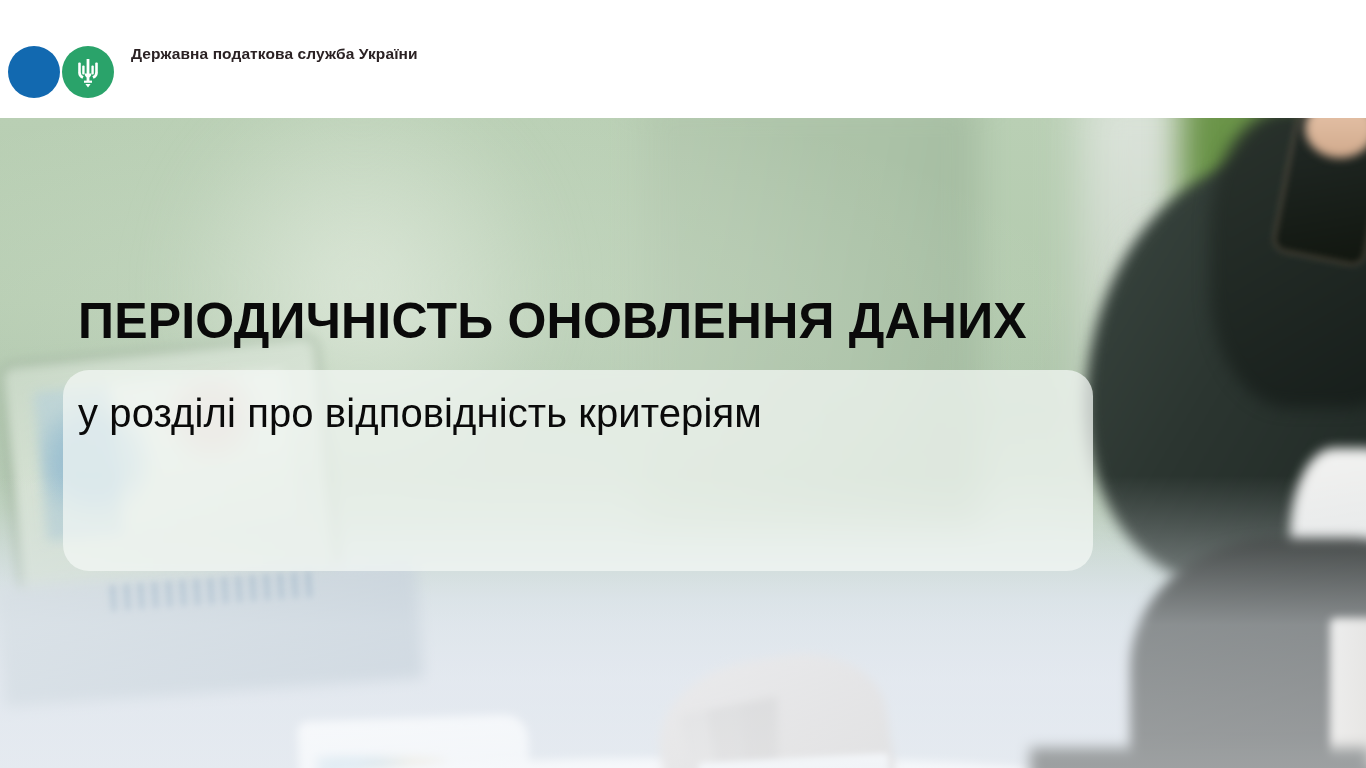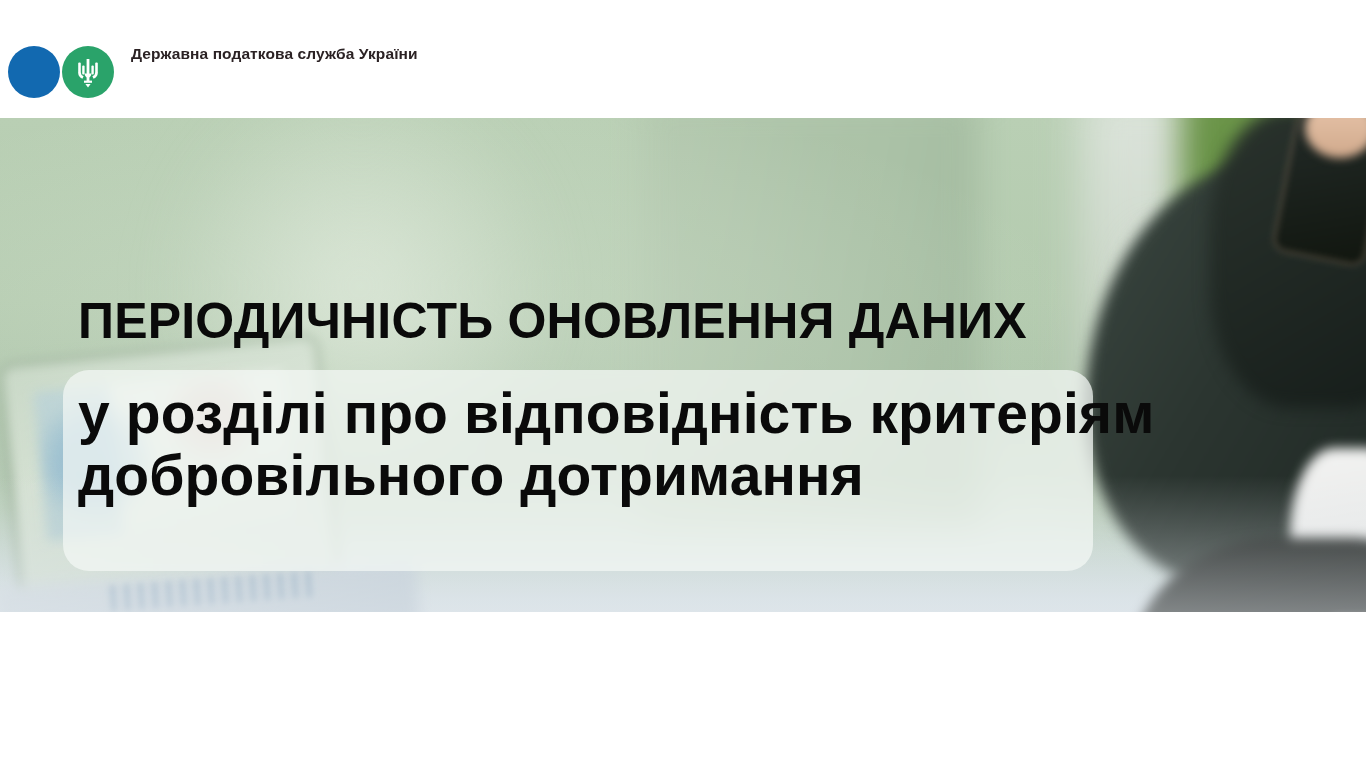--- a/index.html
+++ b/index.html
@@ -1,20 +1,20 @@
 <!DOCTYPE html>
 <html lang="uk"><head>
 <meta charset="utf-8">
 <title>ПЕРІОДИЧНІСТЬ ОНОВЛЕННЯ ДАНИХ</title>
 <style>
   * { margin:0; padding:0; box-sizing:border-box; }
   html,body { width:1366px; height:768px; overflow:hidden; background:#fff; }
   body { font-family:"Liberation Sans","DejaVu Sans",sans-serif; }
 
-  .poster { position:relative; width:1366px; height:612px; overflow:hidden; }
+  .poster { position:relative; width:1366px; height:768px; overflow:hidden; }
 
   
   .photo { position:absolute; left:0; top:118px; width:1366px; height:650px; overflow:hidden; }
 
   
   .bg-base {
     position:absolute; inset:0;
     background:
       linear-gradient(180deg,#b9cfb4 0%,#b4cbaf 28%,#aec5ab 45%,#b9cdb9 60%,#cdd8dc 74%,#d3dae4 86%,#ccd5e0 100%);
   }
@@ -232,21 +232,21 @@
   
   .subtitle-panel {
     position:absolute; left:63px; top:370px; width:1030px; height:201px;
     background:rgba(244,248,245,.72);
     border-radius:26px;
     z-index:14;
     backdrop-filter:blur(3px);
   }
   .subtitle-text {
     position:absolute; left:78px; top:382px; width:1010px; z-index:15;
-    font-size:57px; font-weight:700; color:#0a0a0a;
+    font-size:40px; font-weight:400; color:#0a0a0a;
     line-height:62px; letter-spacing:0.1px;
   }
   .subtitle-text .ln { display:block; white-space:nowrap; }
 </style>
 </head>
 <body>
 
 <div class="poster">
 
   <div class="photo">
@@ -309,16 +309,15 @@
     <div class="header-text">
       <div class="hdr-line1">Державна податкова служба України</div>
     </div>
   </div>
 
   <div class="headline">ПЕРІОДИЧНІСТЬ ОНОВЛЕННЯ ДАНИХ</div>
 
   <div class="subtitle-panel"></div>
   <div class="subtitle-text">
     <span class="ln">у розділі про відповідність критеріям</span>
-    <span class="ln">добровільного дотримання</span>
   </div>
 
 </div>
 
 </body></html>

